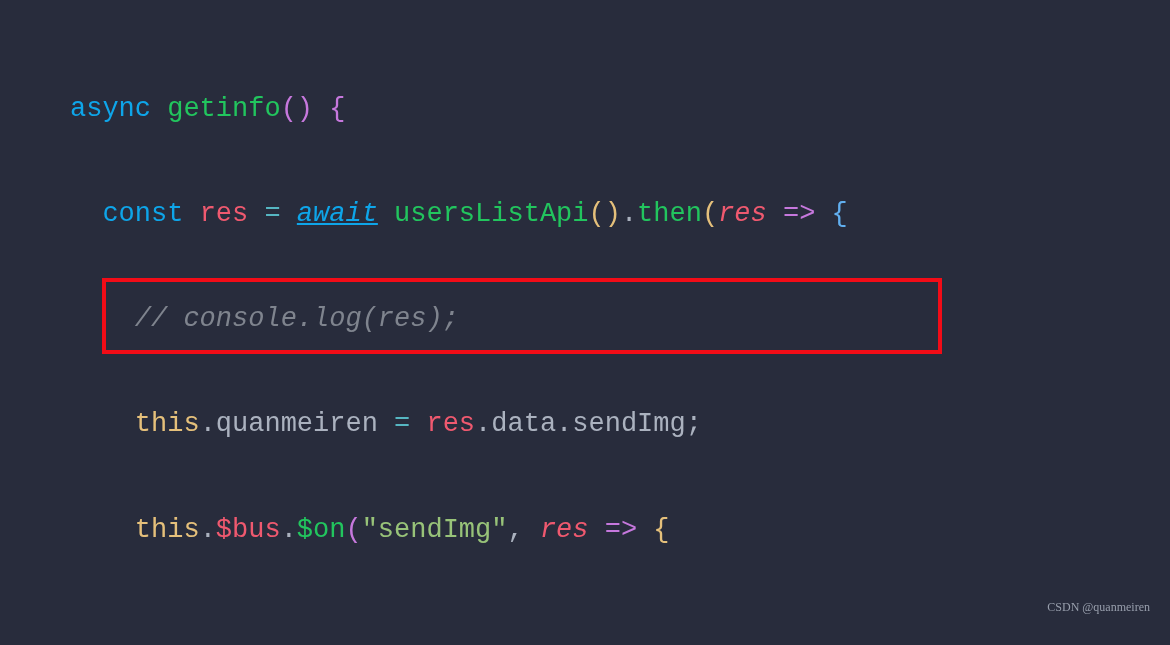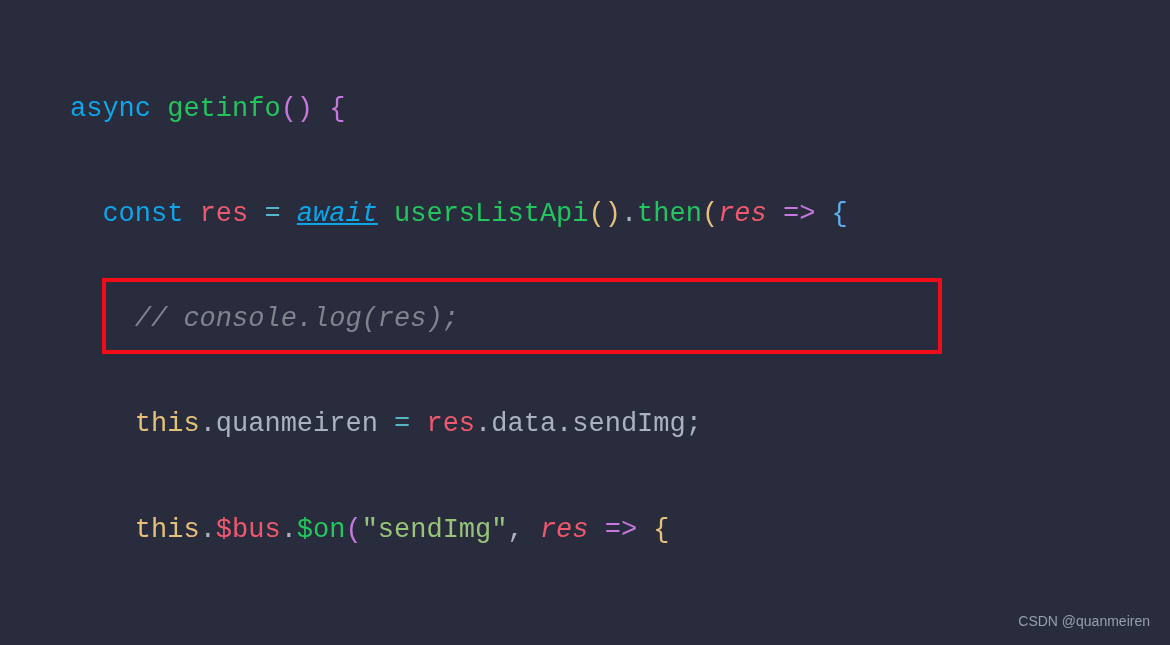--- a/index.html
+++ b/index.html
@@ -48,26 +48,26 @@
       position: absolute;
       border: 4px solid #f20c17;
       left: 102px;
       top: 278px;
       width: 840px;
       height: 76px;
       pointer-events: none;
     }
     .watermark {
       position: absolute;
-      bottom: 10px;
+      bottom: 26px;
       right: 20px;
-      font-size: 14px;
+      font-size: 12px;
       color: #abb2bf;
       opacity: 0.85;
-      font-family: Liberation Sans, sans-serif;
+      font-family: Liberation Serif, serif;
     }
   </style>
 </head>
 <body>
 
 <div class="code-container">
 <span class="line"><span class="keyword">async</span> <span class="method-name">getinfo</span><span class="paren">(</span><span class="paren">)</span><span class="brace"> {</span></span>
 <span class="line">  <span class="keyword">const</span> <span class="identifier">res</span><span class="operator"> = </span><span class="keyword italic">await</span> <span class="method-name">usersListApi</span><span class="paren-yellow">()</span><span class="punct">.</span><span class="method-name">then</span><span class="paren-yellow">(</span><span class="param">res</span><span class="arrow"> =&gt; </span><span class="brace-blue">{</span></span>
 <span class="line">    <span class="comment">// console.log(res);</span></span>
 <span class="line">    <span class="this-keyword">this</span><span class="punct">.</span><span class="property">quanmeiren</span><span class="operator"> = </span><span class="identifier">res</span><span class="punct">.</span><span class="property">data</span><span class="punct">.</span><span class="property">sendImg</span><span class="punct">;</span></span>

